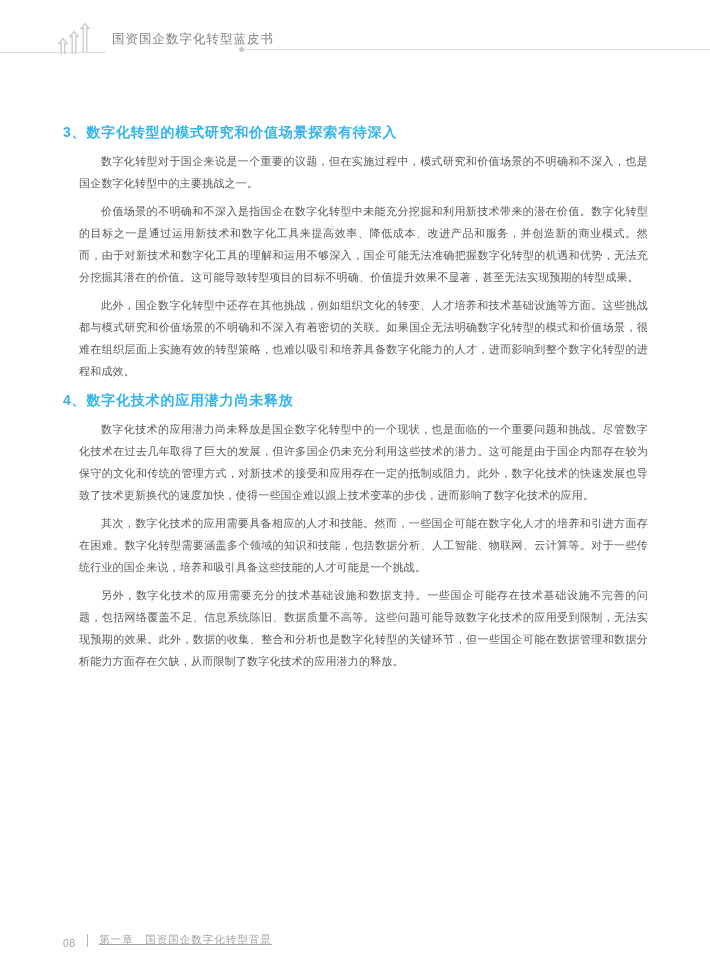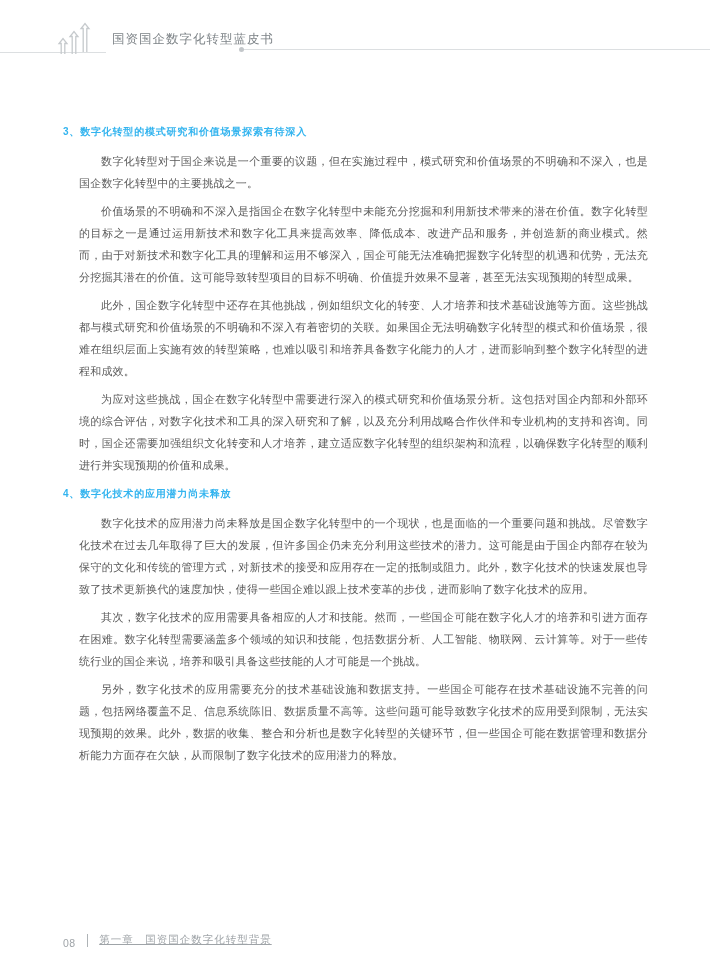--- a/index.html
+++ b/index.html
@@ -52,21 +52,21 @@
 
   
   .main {
     position: absolute;
     left: 63px;
     right: 62px;
     top: 122px;
   }
   .sec-heading {
     margin: 0 0 8px 0;
-    font-size: 10px;
+    font-size: 14px;
     line-height: 20px;
     font-weight: bold;
     color: #33b4ef;
     letter-spacing: 0.8px;
   }
   .sec-heading.second { margin-top: 8px; }
   .para {
     margin: 6px 0 0 16px;
     font-size: 11px;
     line-height: 22px;
@@ -111,21 +111,20 @@
     <span class="hdr-title">国资国企数字化转型蓝皮书</span>
   </div>
 
   <div class="main">
 
     <section>
       <h2 class="sec-heading">3、数字化转型的模式研究和价值场景探索有待深入</h2>
       <p class="para">数字化转型对于国企来说是一个重要的议题，但在实施过程中，模式研究和价值场景的不明确和不深入，也是国企数字化转型中的主要挑战之一。</p>
       <p class="para">价值场景的不明确和不深入是指国企在数字化转型中未能充分挖掘和利用新技术带来的潜在价值。数字化转型的目标之一是通过运用新技术和数字化工具来提高效率、降低成本、改进产品和服务，并创造新的商业模式。然而，由于对新技术和数字化工具的理解和运用不够深入，国企可能无法准确把握数字化转型的机遇和优势，无法充分挖掘其潜在的价值。这可能导致转型项目的目标不明确、价值提升效果不显著，甚至无法实现预期的转型成果。</p>
       <p class="para">此外，国企数字化转型中还存在其他挑战，例如组织文化的转变、人才培养和技术基础设施等方面。这些挑战都与模式研究和价值场景的不明确和不深入有着密切的关联。如果国企无法明确数字化转型的模式和价值场景，很难在组织层面上实施有效的转型策略，也难以吸引和培养具备数字化能力的人才，进而影响到整个数字化转型的进程和成效。</p>
-      <p class="para">为应对这些挑战，国企在数字化转型中需要进行深入的模式研究和价值场景分析。这包括对国企内部和外部环境的综合评估，对数字化技术和工具的深入研究和了解，以及充分利用战略合作伙伴和专业机构的支持和咨询。同时，国企还需要加强组织文化转变和人才培养，建立适应数字化转型的组织架构和流程，以确保数字化转型的顺利进行并实现预期的价值和成果。</p>
     </section>
 
     <section>
       <h2 class="sec-heading second">4、数字化技术的应用潜力尚未释放</h2>
       <p class="para">数字化技术的应用潜力尚未释放是国企数字化转型中的一个现状，也是面临的一个重要问题和挑战。尽管数字化技术在过去几年取得了巨大的发展，但许多国企仍未充分利用这些技术的潜力。这可能是由于国企内部存在较为保守的文化和传统的管理方式，对新技术的接受和应用存在一定的抵制或阻力。此外，数字化技术的快速发展也导致了技术更新换代的速度加快，使得一些国企难以跟上技术变革的步伐，进而影响了数字化技术的应用。</p>
       <p class="para">其次，数字化技术的应用需要具备相应的人才和技能。然而，一些国企可能在数字化人才的培养和引进方面存在困难。数字化转型需要涵盖多个领域的知识和技能，包括数据分析、人工智能、物联网、云计算等。对于一些传统行业的国企来说，培养和吸引具备这些技能的人才可能是一个挑战。</p>
       <p class="para">另外，数字化技术的应用需要充分的技术基础设施和数据支持。一些国企可能存在技术基础设施不完善的问题，包括网络覆盖不足、信息系统陈旧、数据质量不高等。这些问题可能导致数字化技术的应用受到限制，无法实现预期的效果。此外，数据的收集、整合和分析也是数字化转型的关键环节，但一些国企可能在数据管理和数据分析能力方面存在欠缺，从而限制了数字化技术的应用潜力的释放。</p>
     </section>
 
   </div>

